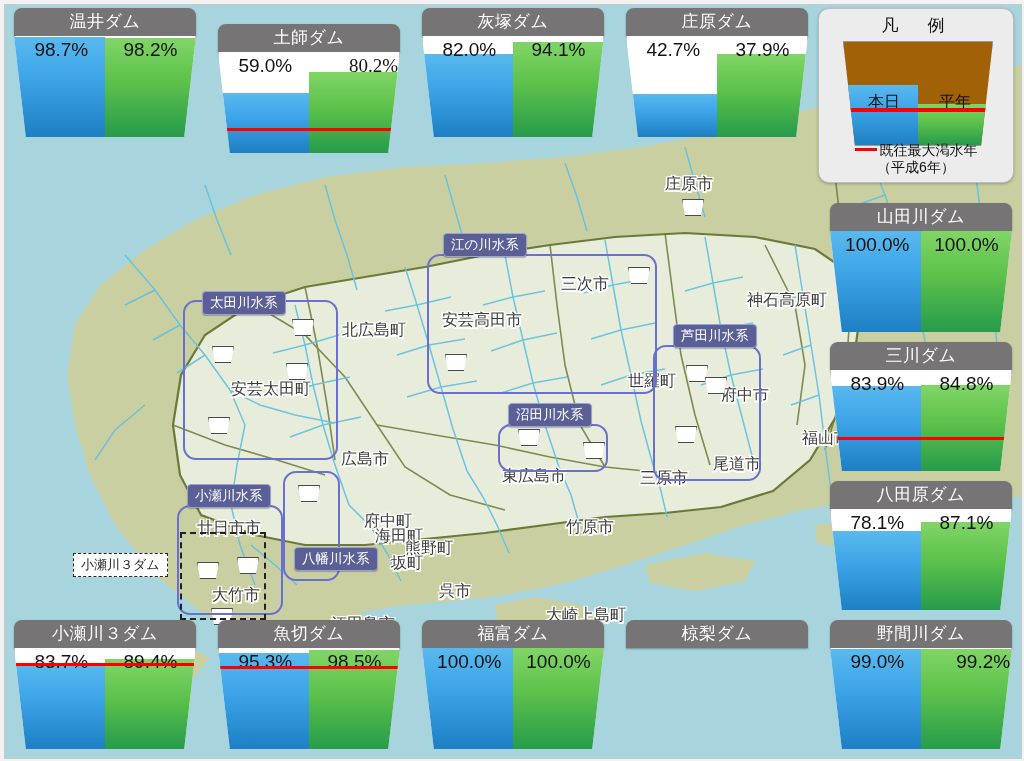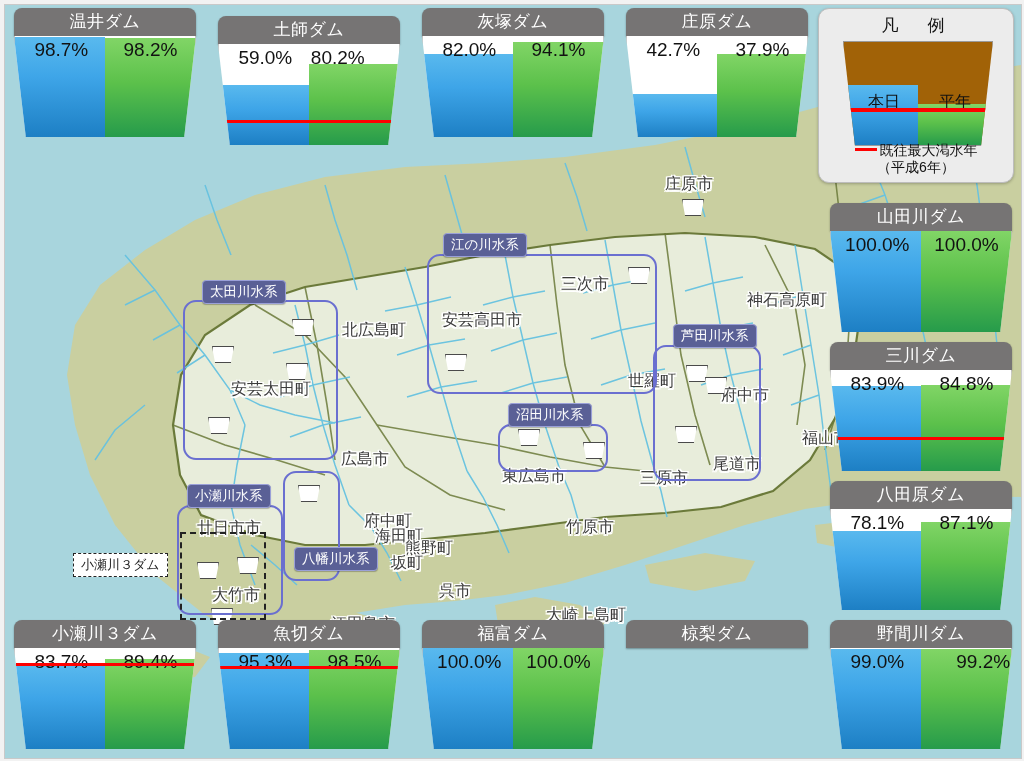--- a/index.html
+++ b/index.html
@@ -250,21 +250,21 @@
         <div class="marker" style="left: 513px; top: 424px;"></div>
         <div class="marker" style="left: 578px; top: 437px;"></div>
         <div class="marker" style="left: 293px; top: 480px;"></div>
         <div class="marker" style="left: 192px; top: 557px;"></div>
         <div class="marker" style="left: 232px; top: 552px;"></div>
         <div class="marker" style="left: 206px; top: 603px;"></div>
       </div>
 
     <div id="systems">
         <div class="sysbox" style="left: 178px; top: 295px; width: 155px; height: 160px;"></div>
-        <div class="syslabel" style="left: 197px; top: 275px;">太田川水系</div>
+        <div class="syslabel" style="left: 197px; top: 286px;">太田川水系</div>
         <div class="sysbox" style="left: 422px; top: 249px; width: 230px; height: 140px;"></div>
         <div class="syslabel" style="left: 438px; top: 228px;">江の川水系</div>
         <div class="sysbox" style="left: 648px; top: 340px; width: 108px; height: 136px;"></div>
         <div class="syslabel" style="left: 624px; top: 319px; margin-left: 44px;">芦田川水系</div>
         <div class="sysbox" style="left: 493px; top: 419px; width: 110px; height: 48px;"></div>
         <div class="syslabel" style="left: 503px; top: 398px;">沼田川水系</div>
         <div class="sysbox" style="left: 172px; top: 500px; width: 106px; height: 110px;"></div>
         <div class="syslabel" style="left: 182px; top: 479px;">小瀬川水系</div>
         <div class="sysbox" style="left: 278px; top: 466px; width: 57px; height: 110px;"></div>
         <div class="syslabel" style="left: 289px; top: 542px;">八幡川水系</div>
@@ -284,32 +284,32 @@
           <div class="half left">
             <div class="fill today" style="height: 98.7%;"></div>
           </div>
           <div class="half right">
             <div class="fill avg" style="height: 98.2%;"></div>
           </div>
           <div class="shell"></div>
           <div class="pct"><span style="display: inline-block; width: 50%; text-align: center;">98.7%</span><span style="display: inline-block; width: 48%; text-align: center;">98.2%</span></div>
         </div>
       </div>
-      <div class="panel" style="left: 218px; top: 16px;">
+      <div class="panel" style="left: 218px; top: 24px;">
         <div class="hdr">土師ダム</div>
         <div class="gauge">
           <div class="half left">
             <div class="fill today" style="height: 59%;"></div>
           </div>
           <div class="half right">
             <div class="fill avg" style="height: 80.2%;"></div>
           </div>
           <div class="droughtline" style="bottom: 22%;"></div>
           <div class="shell"></div>
-          <div class="pct"><span style="display: inline-block; width: 50%; text-align: center;">59.0%</span><span style="display: inline-block; width: 48%; text-align: left;">80.2%</span></div>
+          <div class="pct"><span style="display: inline-block; width: 50%; text-align: center;">59.0%</span><span style="display: inline-block; width: 48%; text-align: right; font-family: Liberation Serif, serif;">80.2%</span></div>
         </div>
       </div>
       <div class="panel" style="left: 422px; top: 8px;">
         <div class="hdr">灰塚ダム</div>
         <div class="gauge">
           <div class="half left">
             <div class="fill today" style="height: 82%;"></div>
           </div>
           <div class="half right">
             <div class="fill avg" style="height: 94.1%;"></div>

